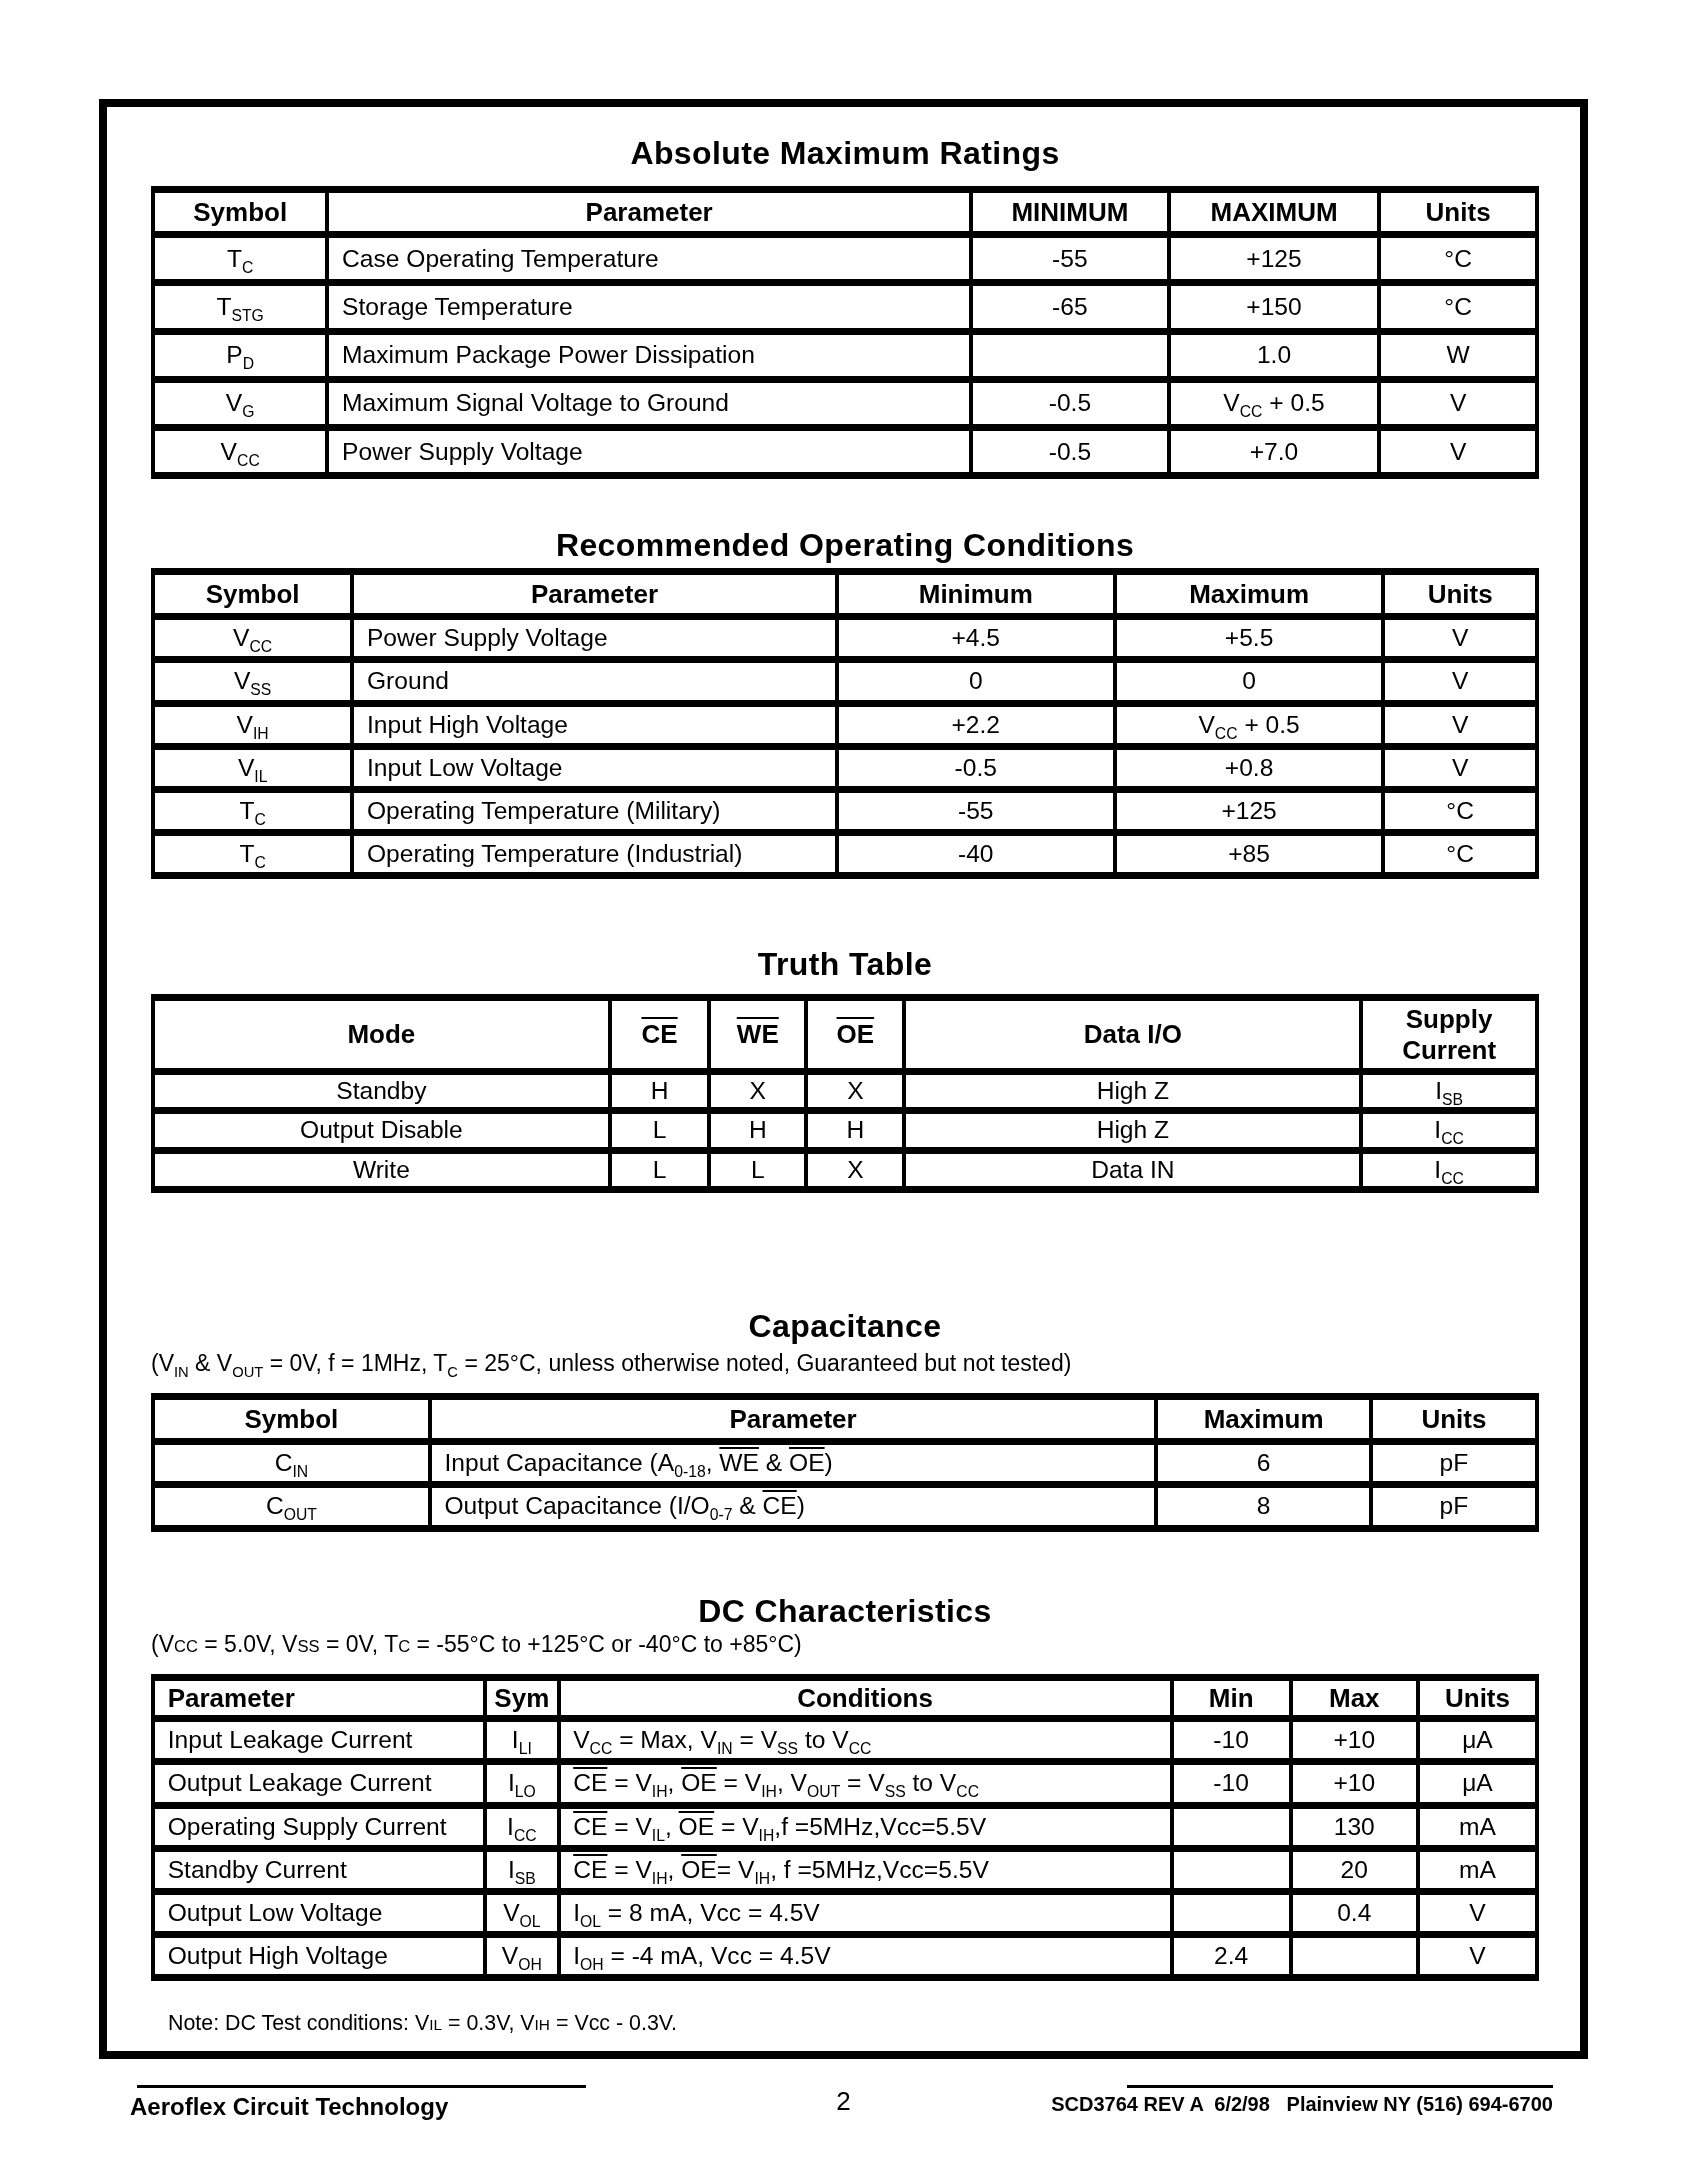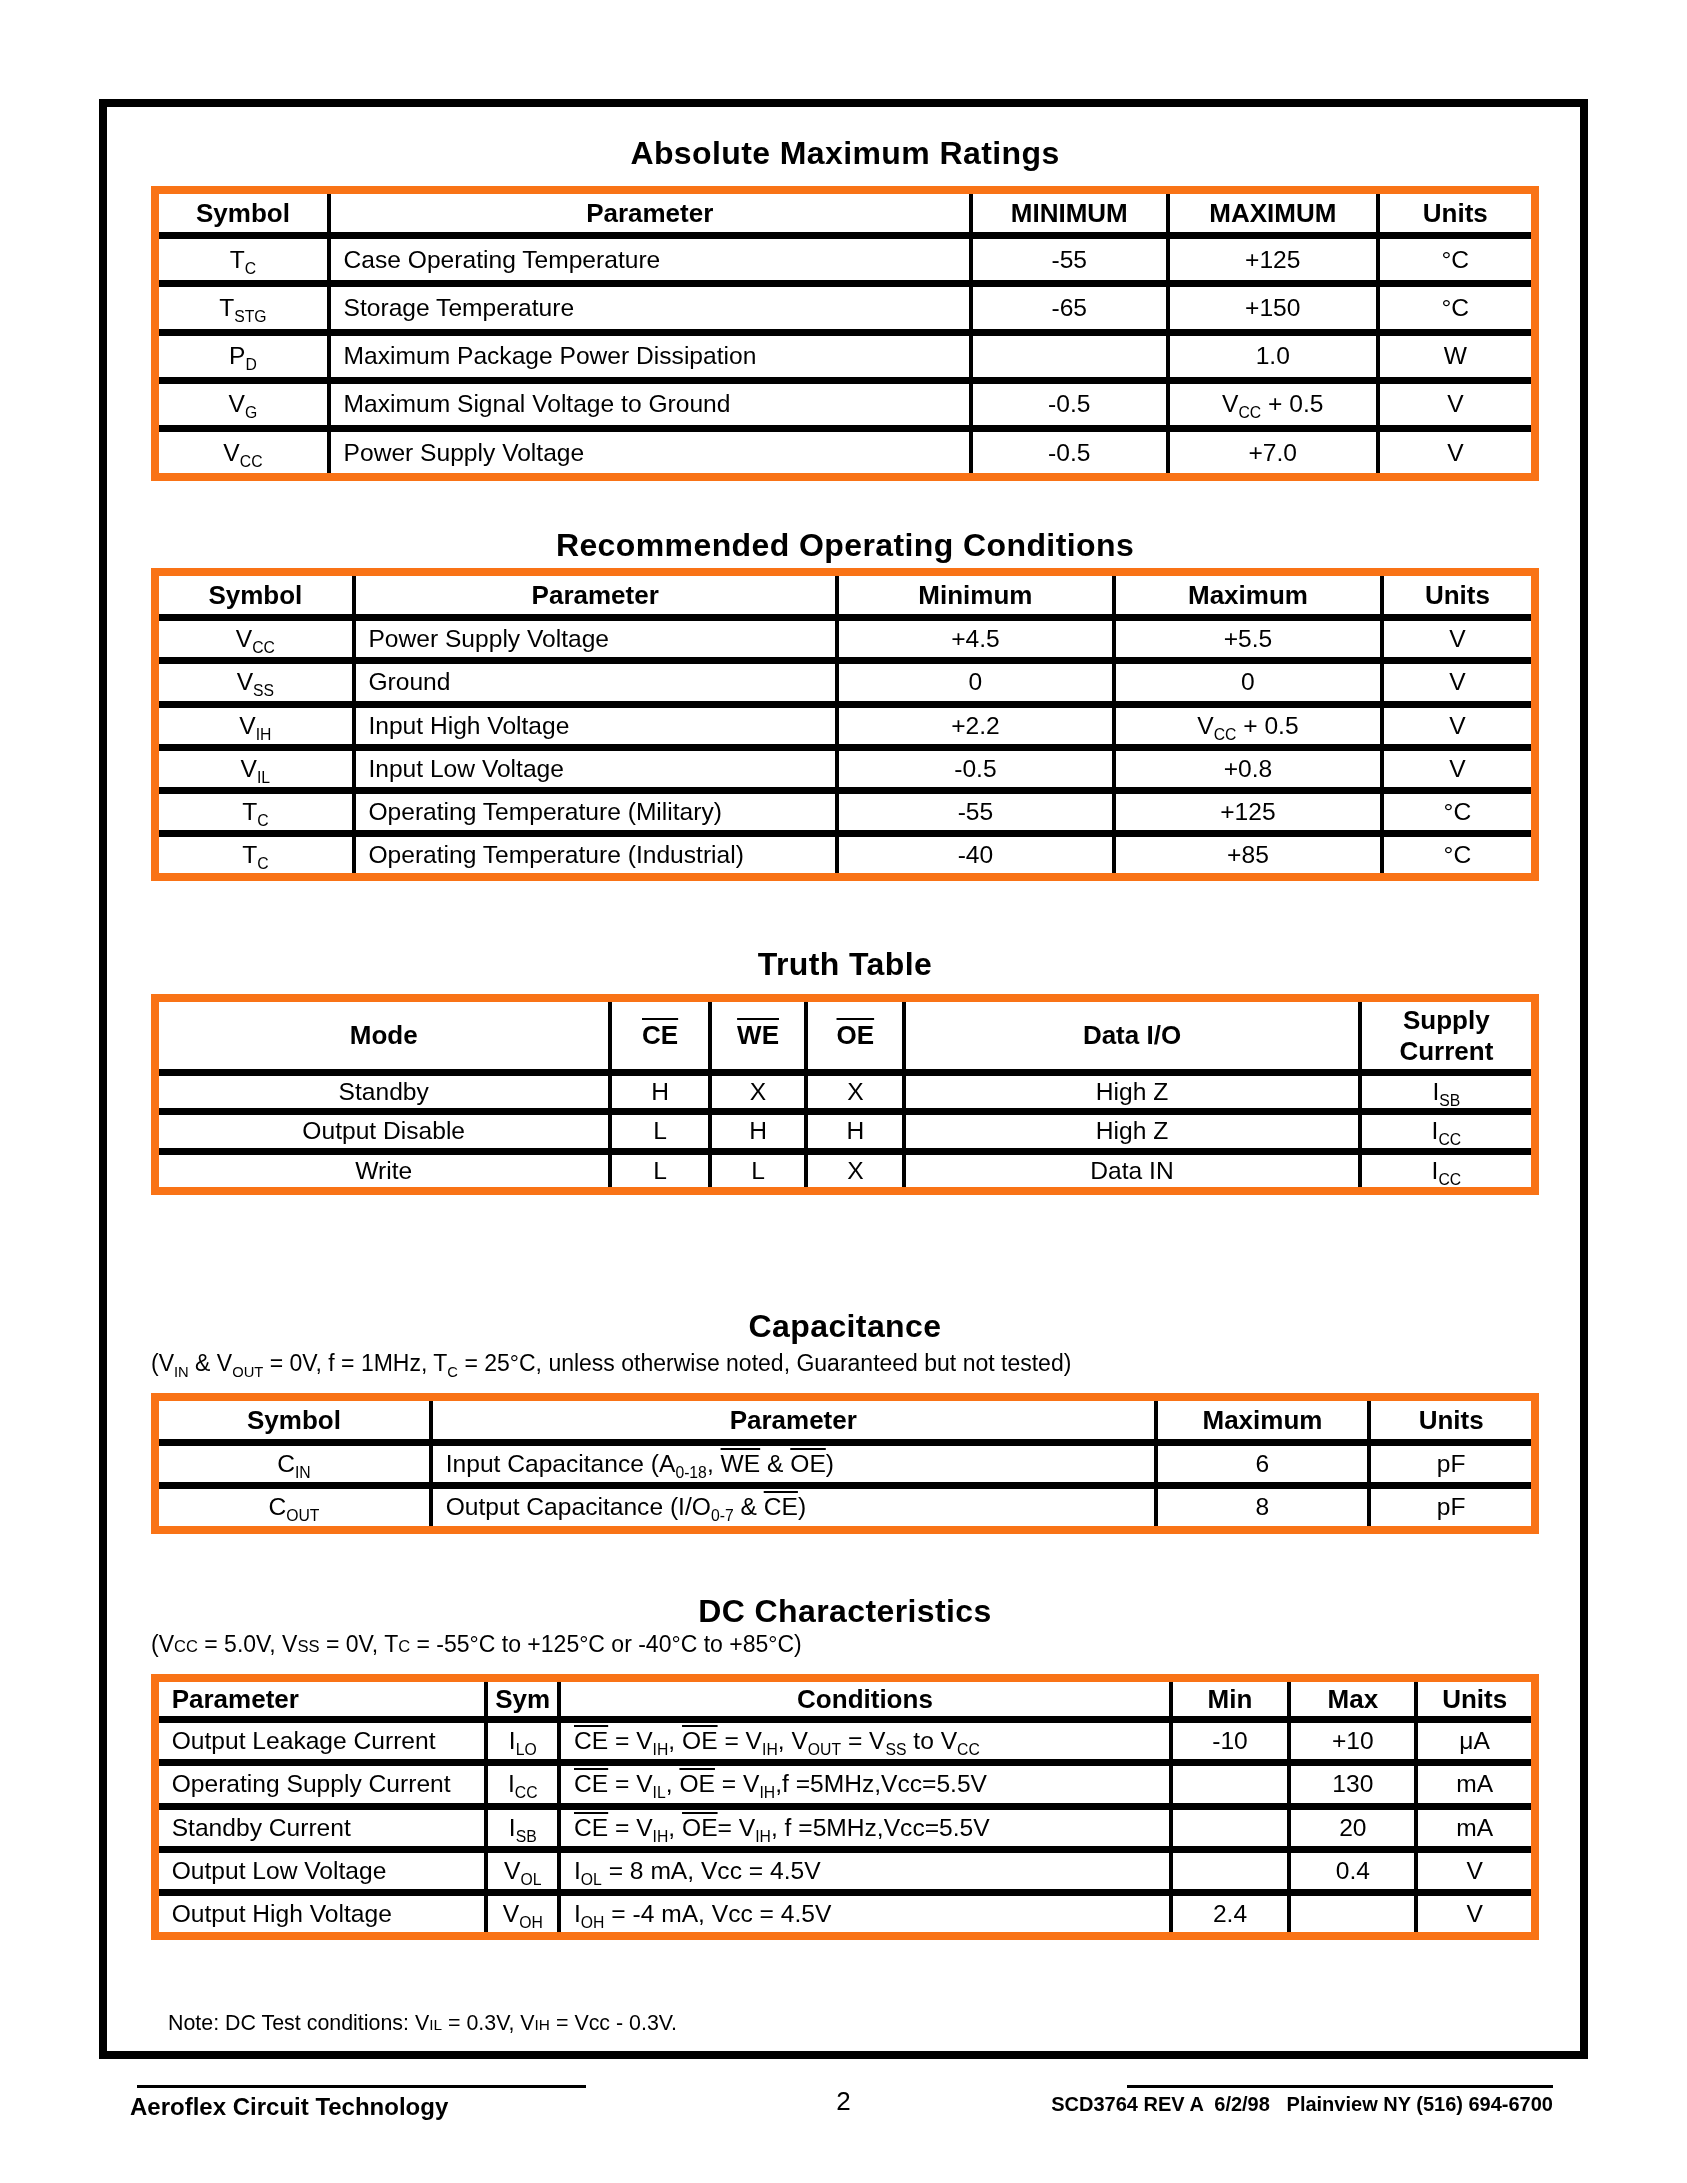--- a/index.html
+++ b/index.html
@@ -5,21 +5,21 @@
   html,body{margin:0;padding:0;background:#ffffff;}
   body{width:1687px;height:2183px;position:relative;overflow:hidden;
        font-family:"Liberation Sans",sans-serif;color:#000;}
   .frame{position:absolute;left:99px;top:99px;width:1473px;height:1944px;
          border:8px solid #000;}
   .content{position:absolute;left:151px;top:0;width:1388px;}
   h2.title{position:absolute;margin:0;width:100%;text-align:center;
            font-size:32px;font-weight:bold;letter-spacing:0.4px;}
   .subtitle{position:absolute;margin:0;width:100%;text-align:left;font-size:23px;}
   table{position:absolute;border-collapse:collapse;width:100%;table-layout:fixed;
-        border:8px solid #f97316;}
+        border:4px solid #f97316;}
   th,td{border:4.8px solid #000;border-top-width:7.1px;border-bottom-width:7.1px;
         vertical-align:middle;overflow:hidden;}
   th{font-size:26px;font-weight:bold;text-align:center;padding:1.6px 6.4px;}
   td{font-size:24.6px;text-align:center;padding:1.6px 8px;}
   th.l,td.l{text-align:left;padding-left:12.7px;}
   .t1 td{height:38px;} .t1 th{height:35px;}
   .t2 td{height:33px;} .t2 th{height:35px;}
   .t3 td{height:29px;} .t3 th{height:64px;}
   .t4 td{height:33px;} .t4 th{height:35px;}
   .t5 td{height:33px;} .t5 th{height:29px;}
@@ -258,20 +258,28 @@
           <th class="l">Parameter</th>
           <th>Sym</th>
           <th>Conditions</th>
           <th>Min</th>
           <th>Max</th>
           <th>Units</th>
         </tr>
       </thead>
       <tbody>
         <tr>
+          <td class="l">Input Leakage Current</td>
+          <td>I<sub>LI</sub></td>
+          <td class="l">V<sub>CC</sub> = Max, V<sub>IN</sub> = V<sub>SS</sub> to V<sub>CC</sub></td>
+          <td>-10</td>
+          <td>+10</td>
+          <td>μA</td>
+        </tr>
+        <tr>
           <td class="l">Output Leakage Current</td>
           <td>I<sub>LO</sub></td>
           <td class="l"><span class="ov">CE</span> = V<sub>IH</sub>, <span class="ov">OE</span> = V<sub>IH</sub>, V<sub>OUT</sub> =  V<sub>SS</sub> to V<sub>CC</sub></td>
           <td>-10</td>
           <td>+10</td>
           <td>μA</td>
         </tr>
         <tr>
           <td class="l">Operating Supply Current</td>
           <td>I<sub>CC</sub></td>

